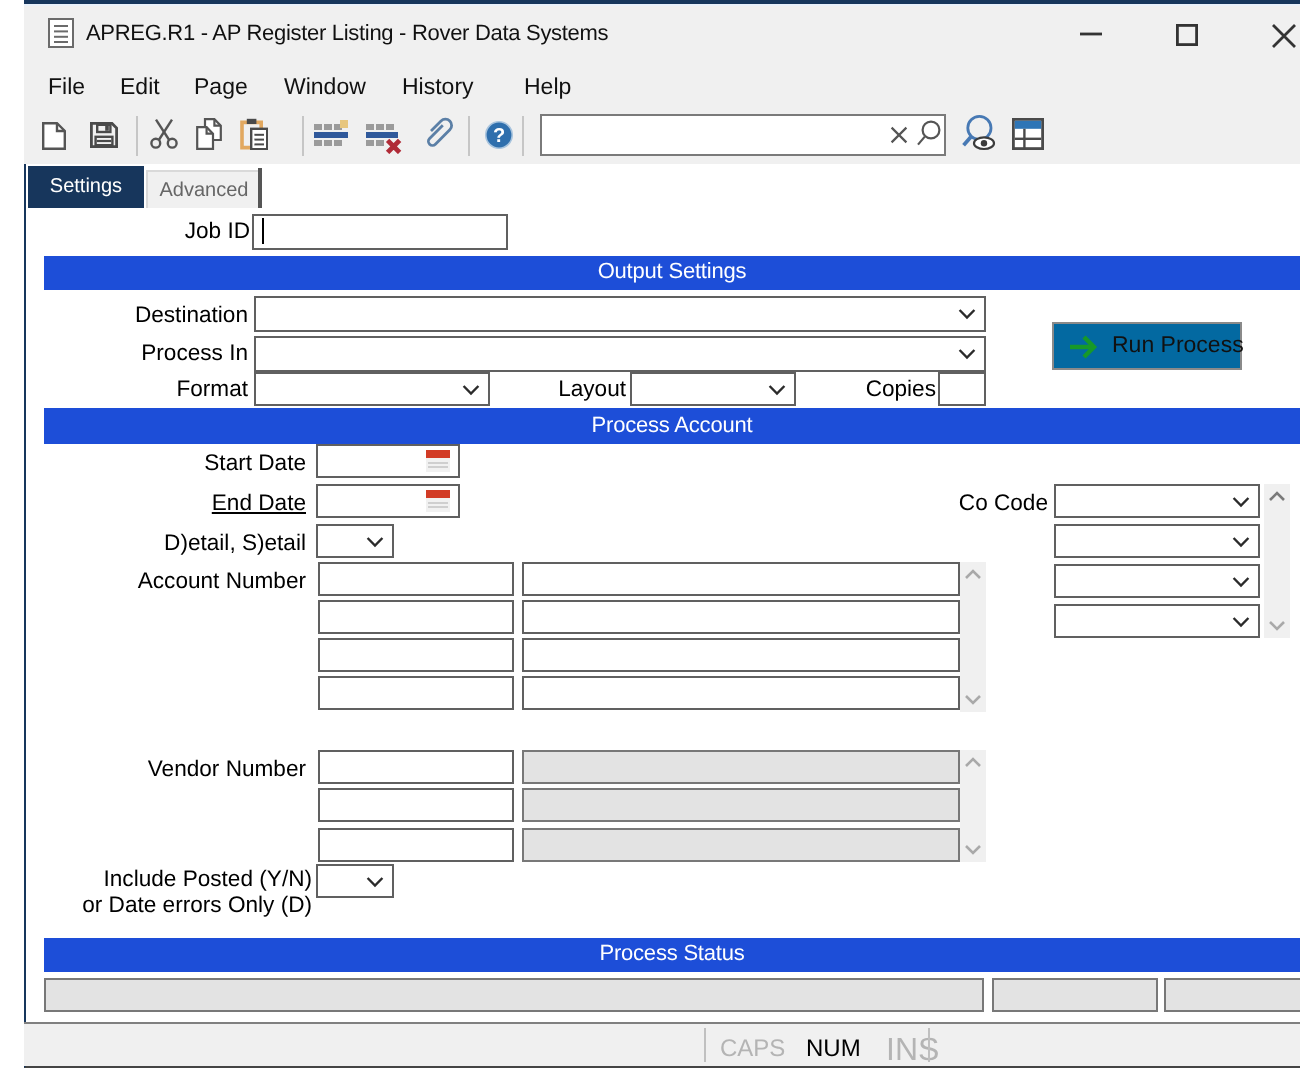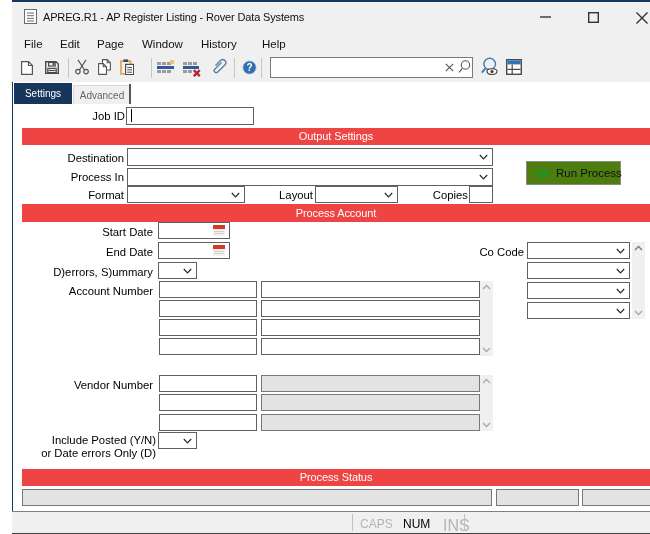--- a/index.html
+++ b/index.html
@@ -4,21 +4,21 @@
 <style>
 * { margin:0; padding:0; box-sizing:border-box; }
 html,body { width:650px; height:534px; overflow:hidden; }
 body { font-family:"Liberation Sans", sans-serif; background:#fff; }
 #win { position:absolute; left:12px; top:0; width:650px; height:534px; background:#fff;
   border-left:1px solid #17365c; border-right:1px solid #17365c; border-bottom:1px solid #444; }
 .abs { position:absolute; }
 .lbl { position:absolute; font-size:11.3px; color:#000; text-align:right; white-space:nowrap; }
 .inp { position:absolute; background:#fff; border:1px solid #606060; }
 .gin { position:absolute; background:#e3e3e3; border:1px solid #787878; }
-.hdr { position:absolute; left:9px; width:628px; height:17px; background:#ef4444; color:#fff;
+.hdr { position:absolute; left:9px; width:628px; height:17px; background:#1d4ed8; color:#fff;
   font-size:11px; text-align:center; letter-spacing:-0.1px; line-height:17px; }
 .dd  { position:absolute; background:#fff; border:1px solid #606060; }
 .dd svg { position:absolute; right:4px; top:50%; margin-top:-3px; }
 .scroll { position:absolute; background:#f0f0f0; }
 .menuitem { position:absolute; top:38px; font-size:11.5px; color:#111; }
 .sep { position:absolute; width:1px; background:#c6c6c6; top:58px; height:20px; }
 .tbtn { position:absolute; }
 </style>
 </head>
 <body>
@@ -184,38 +184,38 @@
       </svg>
     </div>
 <div class="lbl" style="left:200px;top:189px;width:100px;">Layout</div>
 <div class="dd" style="left:302px;top:186px;width:83px;height:17px;">
       <svg width="9" height="6" viewBox="0 0 9 6">
         <path d="M0.8 1 L4.5 4.8 L8.2 1" fill="none" stroke="#2b2b2b" stroke-width="1.2"></path>
       </svg>
     </div>
 <div class="lbl" style="left:355px;top:189px;width:100px;">Copies</div>
 <div class="inp" style="left:456px;top:186px;width:24px;height:17px;"></div>
-<div class="abs" style="left:513px;top:161px;width:95px;height:24px;background:#4d7c0f;border:1px solid #8a8a8a;">
+<div class="abs" style="left:513px;top:161px;width:95px;height:24px;background:#0369a1;border:1px solid #8a8a8a;">
   <svg style="position:absolute;left:8px;top:5px;" width="16" height="13" viewBox="0 0 16 13">
         <path d="M0 6.5 L11 6.5 M7 1.5 L12 6.5 L7 11.5" fill="none" stroke="#179929" stroke-width="2.2"></path>
       </svg>
   <div style="position:absolute;left:29px;top:5px;font-size:11.5px;color:#111;white-space:nowrap;">Run Process</div>
 </div>
 
 <div class="hdr" style="top:204px;height:18px;line-height:18px;">Process Account</div>
 
 <div class="lbl" style="left:0;top:226px;width:140px;">Start Date</div>
 <div class="inp" style="left:145px;top:222px;width:72px;height:17px;"></div>
 <div class="abs" style="left:200px;top:225px;width:12px;height:11px;">
   <div style="position:absolute;left:0;top:0;width:12px;height:4px;background:#d23b25;"></div>
   <div style="position:absolute;left:0;top:4px;width:12px;height:7px;background:#f1f1f1;"></div>
   <div style="position:absolute;left:1px;top:6px;width:10px;height:1px;background:#cfcfcf;"></div>
   <div style="position:absolute;left:1px;top:8px;width:10px;height:1px;background:#cfcfcf;"></div>
 </div>
-<div class="lbl" style="left:0;top:246px;width:140px;">End Date</div>
+<div class="lbl" style="left:0;top:246px;width:140px;text-decoration:underline;">End Date</div>
 <div class="inp" style="left:145px;top:242px;width:72px;height:17px;"></div>
 <div class="abs" style="left:200px;top:245px;width:12px;height:11px;">
   <div style="position:absolute;left:0;top:0;width:12px;height:4px;background:#d23b25;"></div>
   <div style="position:absolute;left:0;top:4px;width:12px;height:7px;background:#f1f1f1;"></div>
   <div style="position:absolute;left:1px;top:6px;width:10px;height:1px;background:#cfcfcf;"></div>
   <div style="position:absolute;left:1px;top:8px;width:10px;height:1px;background:#cfcfcf;"></div>
 </div>
 
 <div class="lbl" style="left:380px;top:246px;width:131px;">Co Code</div>
 <div class="dd" style="left:514px;top:242px;width:103px;height:17px;">
@@ -240,21 +240,21 @@
     </div>
 <div class="scroll" style="left:619px;top:242px;width:13px;height:77px;">
   <svg style="position:absolute;left:2px;top:3px;" width="9" height="6" viewBox="0 0 9 6">
         <path d="M1 5 L4.5 1.5 L8 5" fill="none" stroke="#7a7a7a" stroke-width="1.3"></path>
       </svg>
   <svg style="position:absolute;left:2px;bottom:3px;" width="9" height="6" viewBox="0 0 9 6">
         <path d="M1 1 L4.5 4.5 L8 1" fill="none" stroke="#a9a9a9" stroke-width="1.3"></path>
       </svg>
 </div>
 
-<div class="lbl" style="left:0;top:266px;width:140px;">D)errors, S)ummary</div>
+<div class="lbl" style="left:0;top:266px;width:140px;">D)etail, S)etail</div>
 <div class="dd" style="left:145px;top:262px;width:39px;height:17px;">
       <svg width="9" height="6" viewBox="0 0 9 6">
         <path d="M0.8 1 L4.5 4.8 L8.2 1" fill="none" stroke="#2b2b2b" stroke-width="1.2"></path>
       </svg>
     </div>
 
 <div class="lbl" style="left:0;top:285px;width:140px;">Account Number</div>
 <div class="inp" style="left:146px;top:281px;width:98px;height:17px;"></div>
 <div class="inp" style="left:248px;top:281px;width:219px;height:17px;"></div>
 <div class="inp" style="left:146px;top:300px;width:98px;height:17px;"></div>

